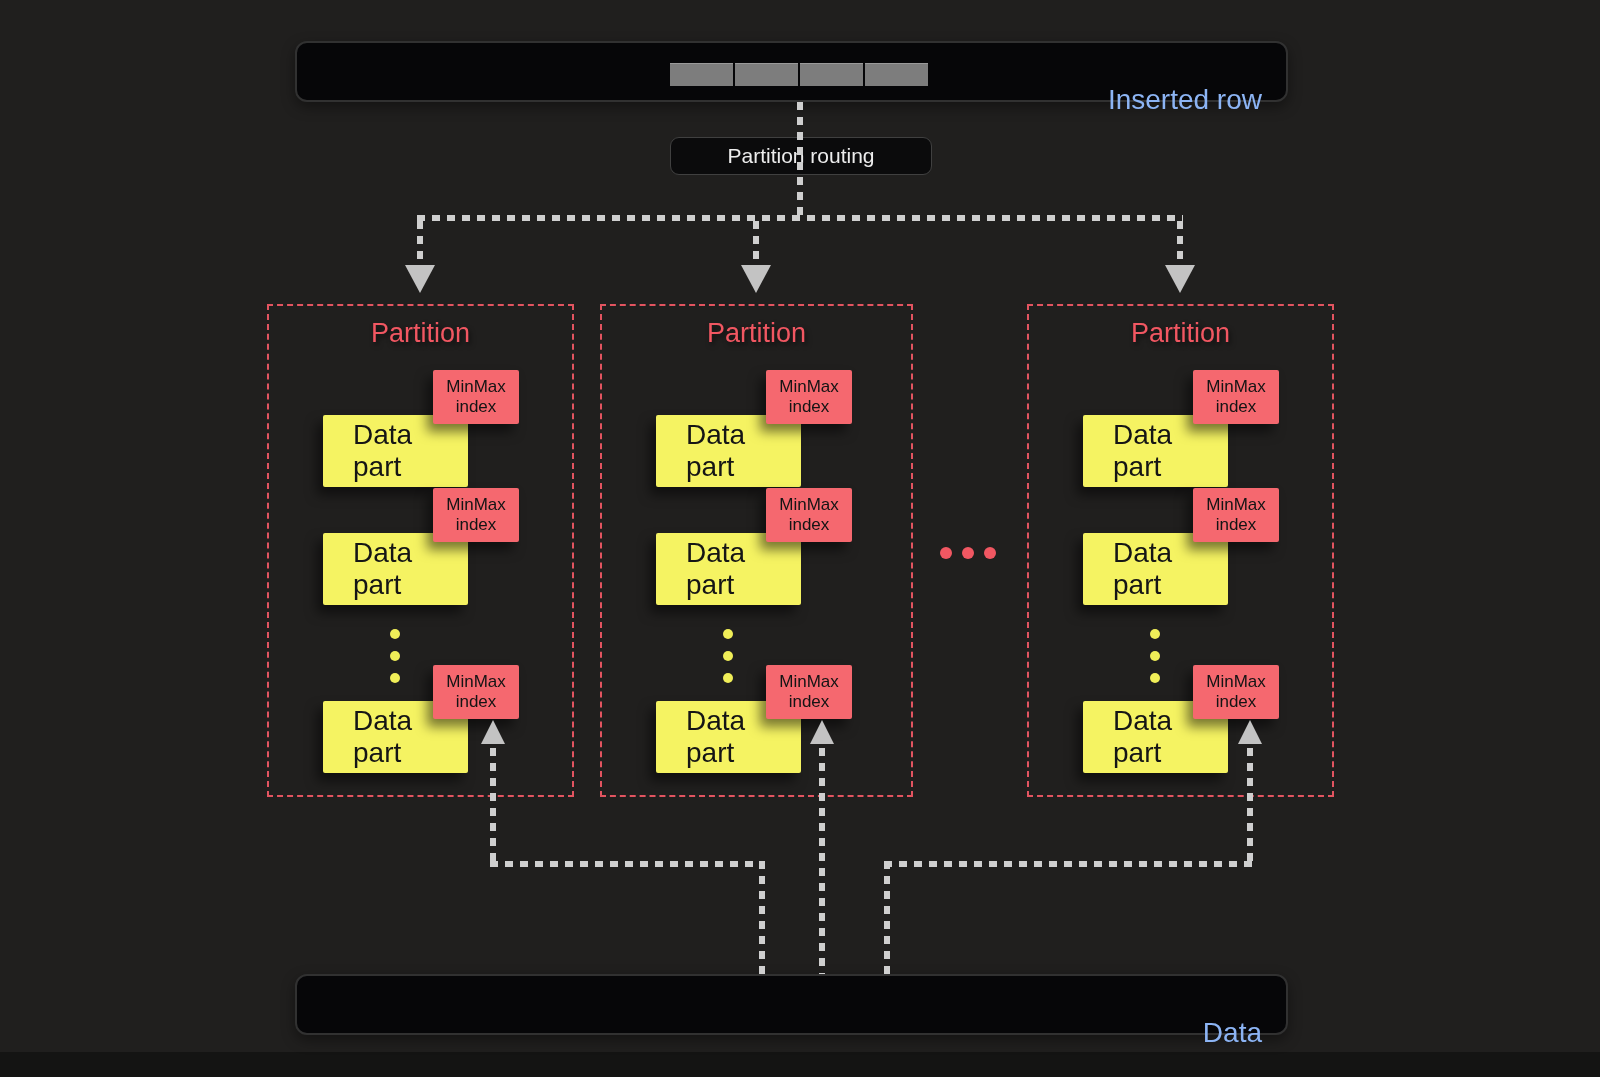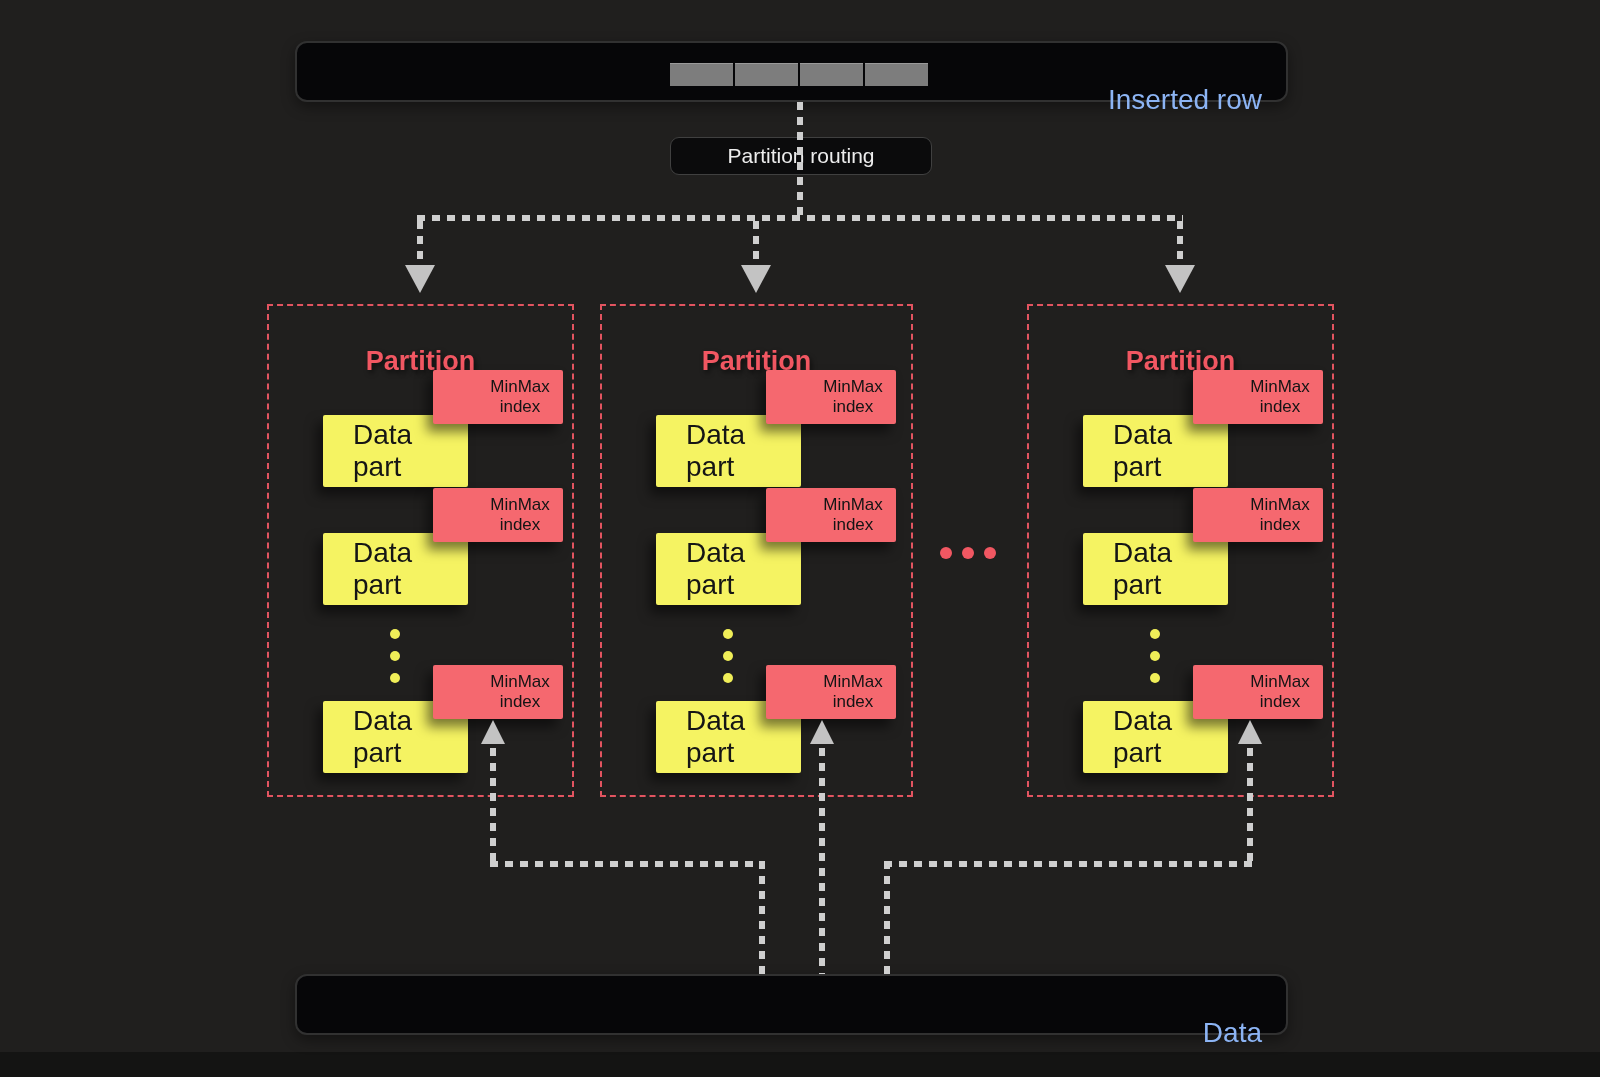--- a/index.html
+++ b/index.html
@@ -25,29 +25,29 @@
   .arrow-down{position:absolute;width:0;height:0;z-index:6;
         border-left:15px solid transparent;border-right:15px solid transparent;
         border-top:28px solid #c3c3c3;}
   .arrow-up{position:absolute;width:0;height:0;z-index:6;
         border-left:12px solid transparent;border-right:12px solid transparent;
         border-bottom:24px solid #c3c3c3;}
   
   .partition{position:absolute;top:304px;height:493px;border:2px dashed #e25460;
              box-sizing:border-box;z-index:1;}
   .partition-title{position:absolute;top:12px;left:0;width:100%;text-align:center;
-             color:#f15762;font-size:27px;font-weight:700;text-shadow:2px 3px 5px rgba(0,0,0,.55);margin-top:28px;}
+             color:#f15762;font-size:27px;font-weight:400;text-shadow:2px 3px 5px rgba(0,0,0,.55);}
   .datapart{position:absolute;left:54px;width:145px;height:72px;background:#f5f362;
             color:#151515;font-size:28px;display:flex;align-items:center;padding-left:30px;
             box-sizing:border-box;border-radius:2px;z-index:2;
             box-shadow:-6px 8px 12px rgba(0,0,0,.5);}
   .minmax{position:absolute;left:164px;width:86px;height:54px;background:#f5686f;
           color:#141414;font-size:17px;line-height:1.18;display:flex;align-items:center;
           justify-content:center;text-align:center;border-radius:2px;z-index:3;
-          box-shadow:-6px 8px 12px rgba(0,0,0,.5);padding-left:44px;}
+          box-shadow:-6px 8px 12px rgba(0,0,0,.5);}
   .r1m{top:64px}.r1d{top:109px}.r2m{top:182px}.r2d{top:227px}.r3m{top:359px}.r3d{top:395px}
   .ydot{position:absolute;left:121px;width:10px;height:10px;border-radius:50%;background:#f0ee58;}
   .rdot{position:absolute;top:547px;width:12px;height:12px;border-radius:50%;background:#f15762;z-index:2;}
   
   .sql{position:absolute;left:33px;top:0;height:100%;display:flex;align-items:center;
        font-family:"DejaVu Sans Mono",monospace;font-size:27px;color:#f2f2f2;white-space:pre;}
   .sql .key{color:#f0626c;}
   .strip{position:absolute;left:0;top:1052px;width:1600px;height:25px;background:#141413;}
 </style>
 </head>

